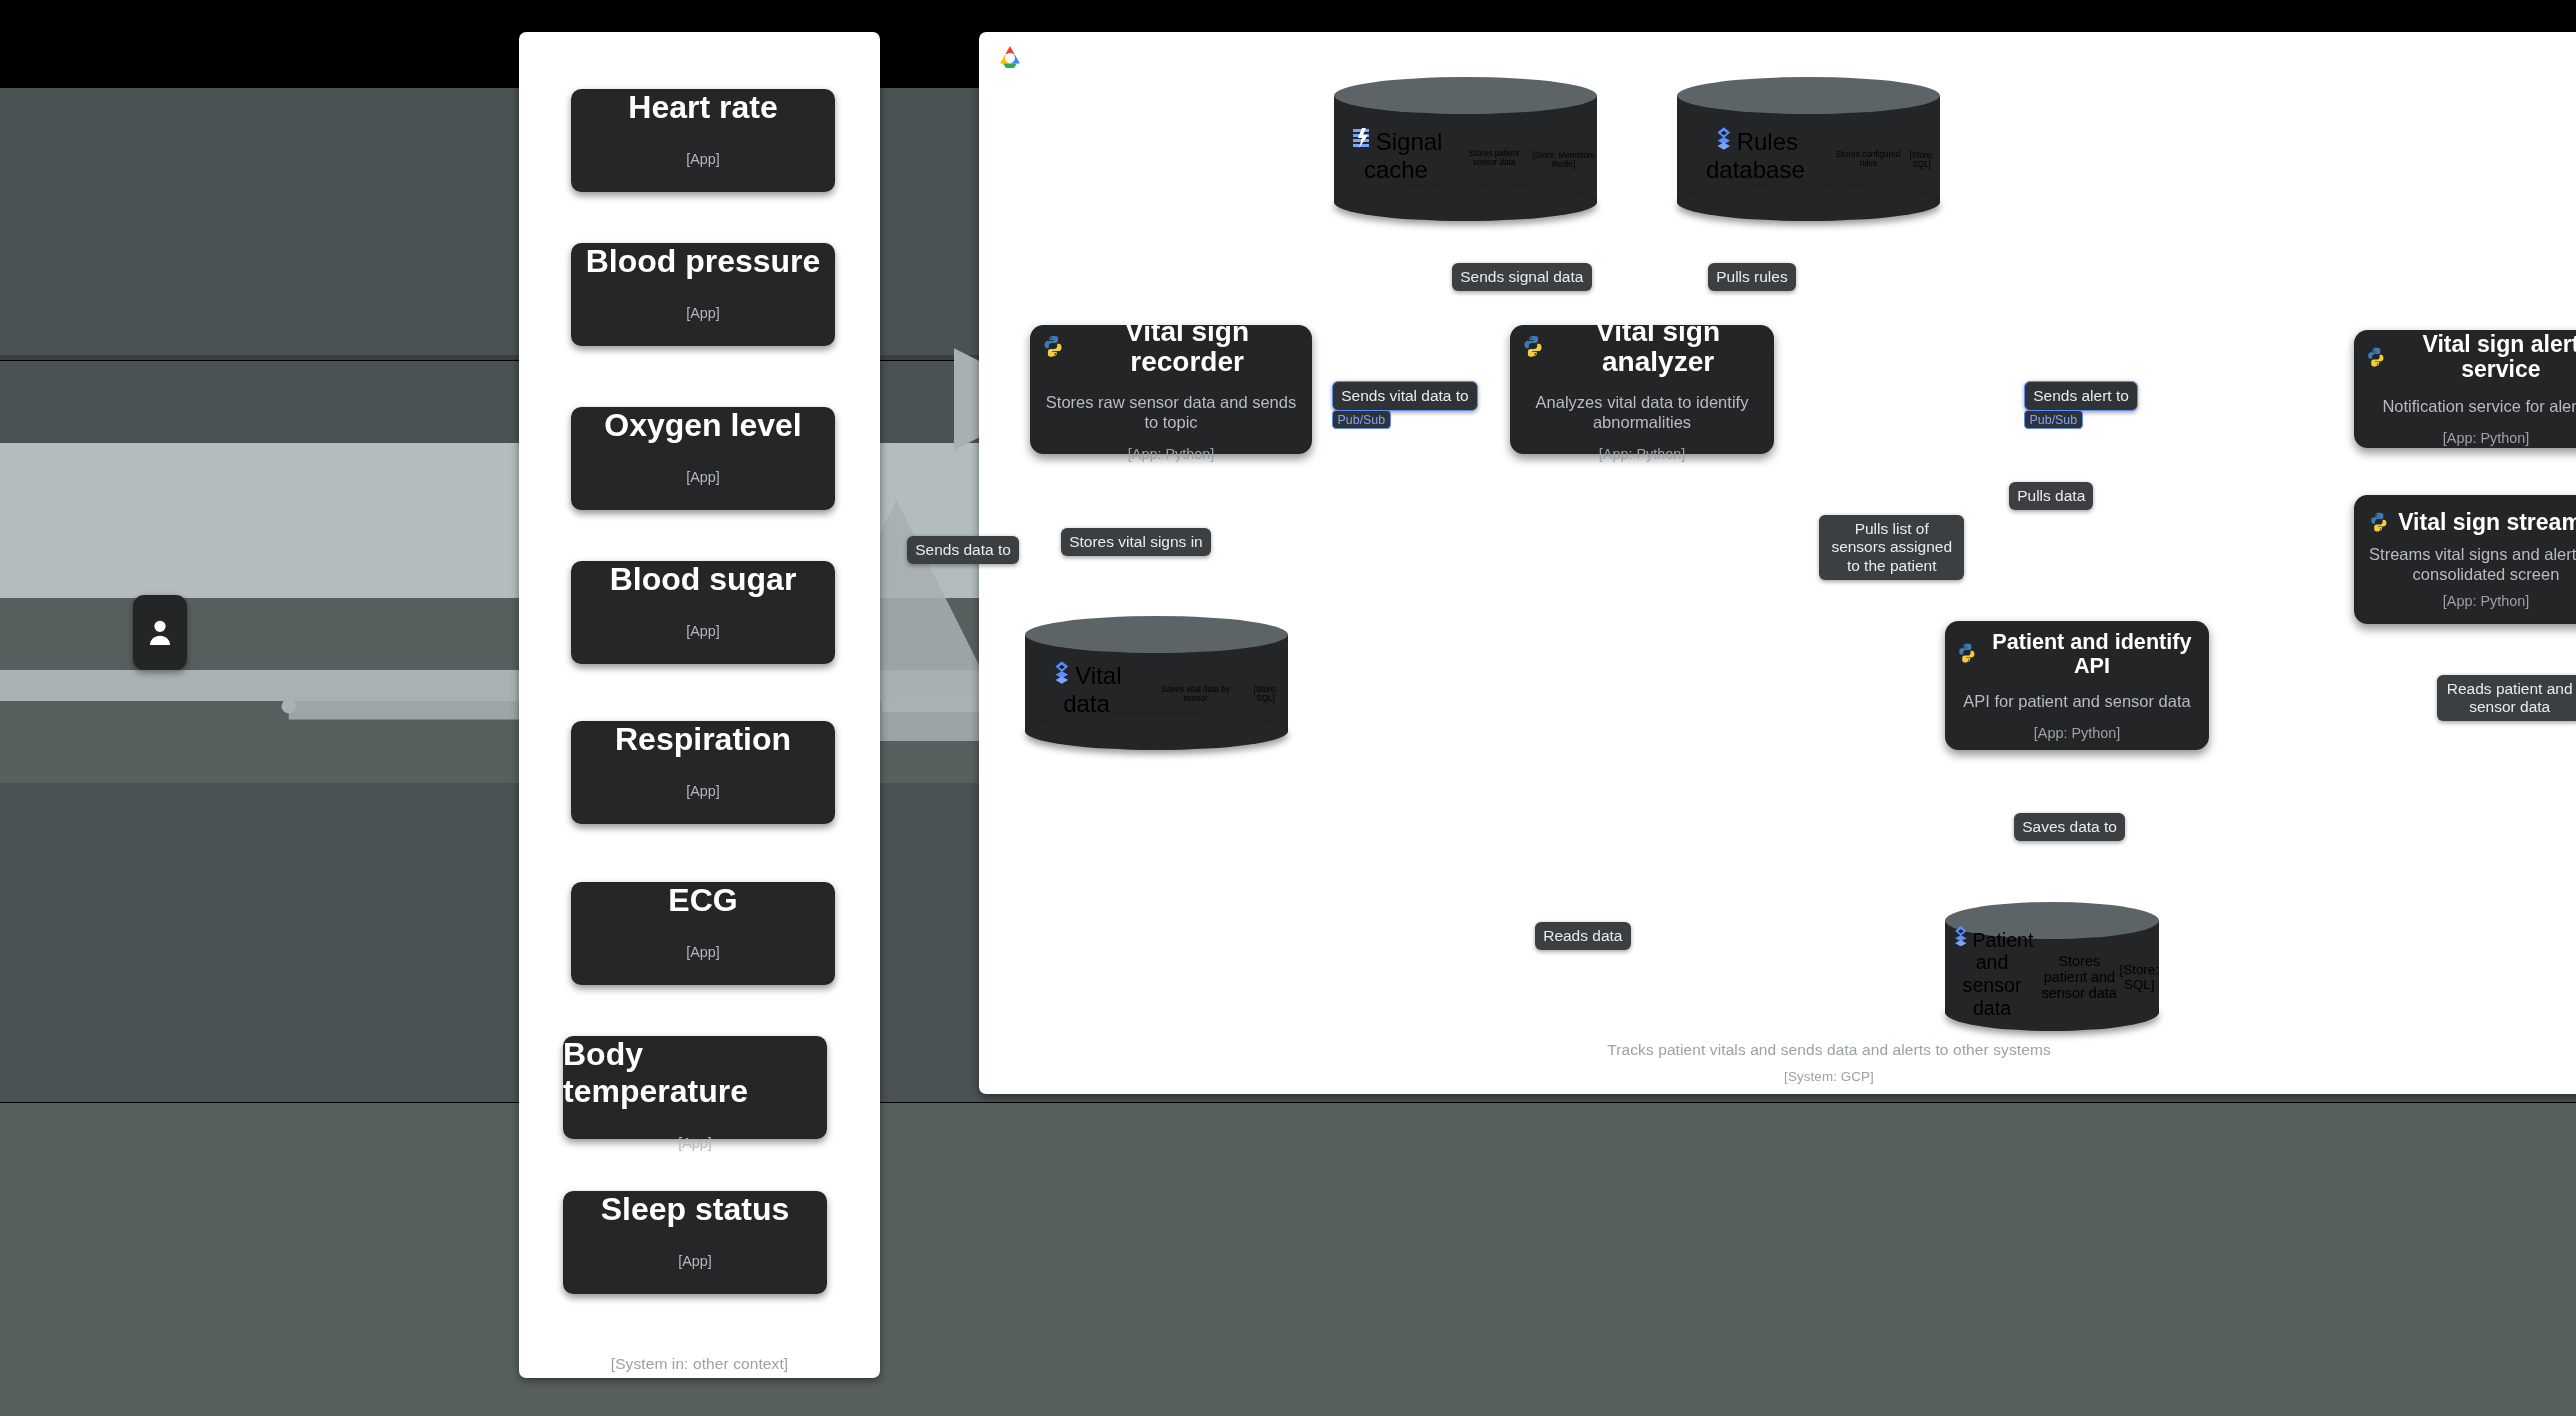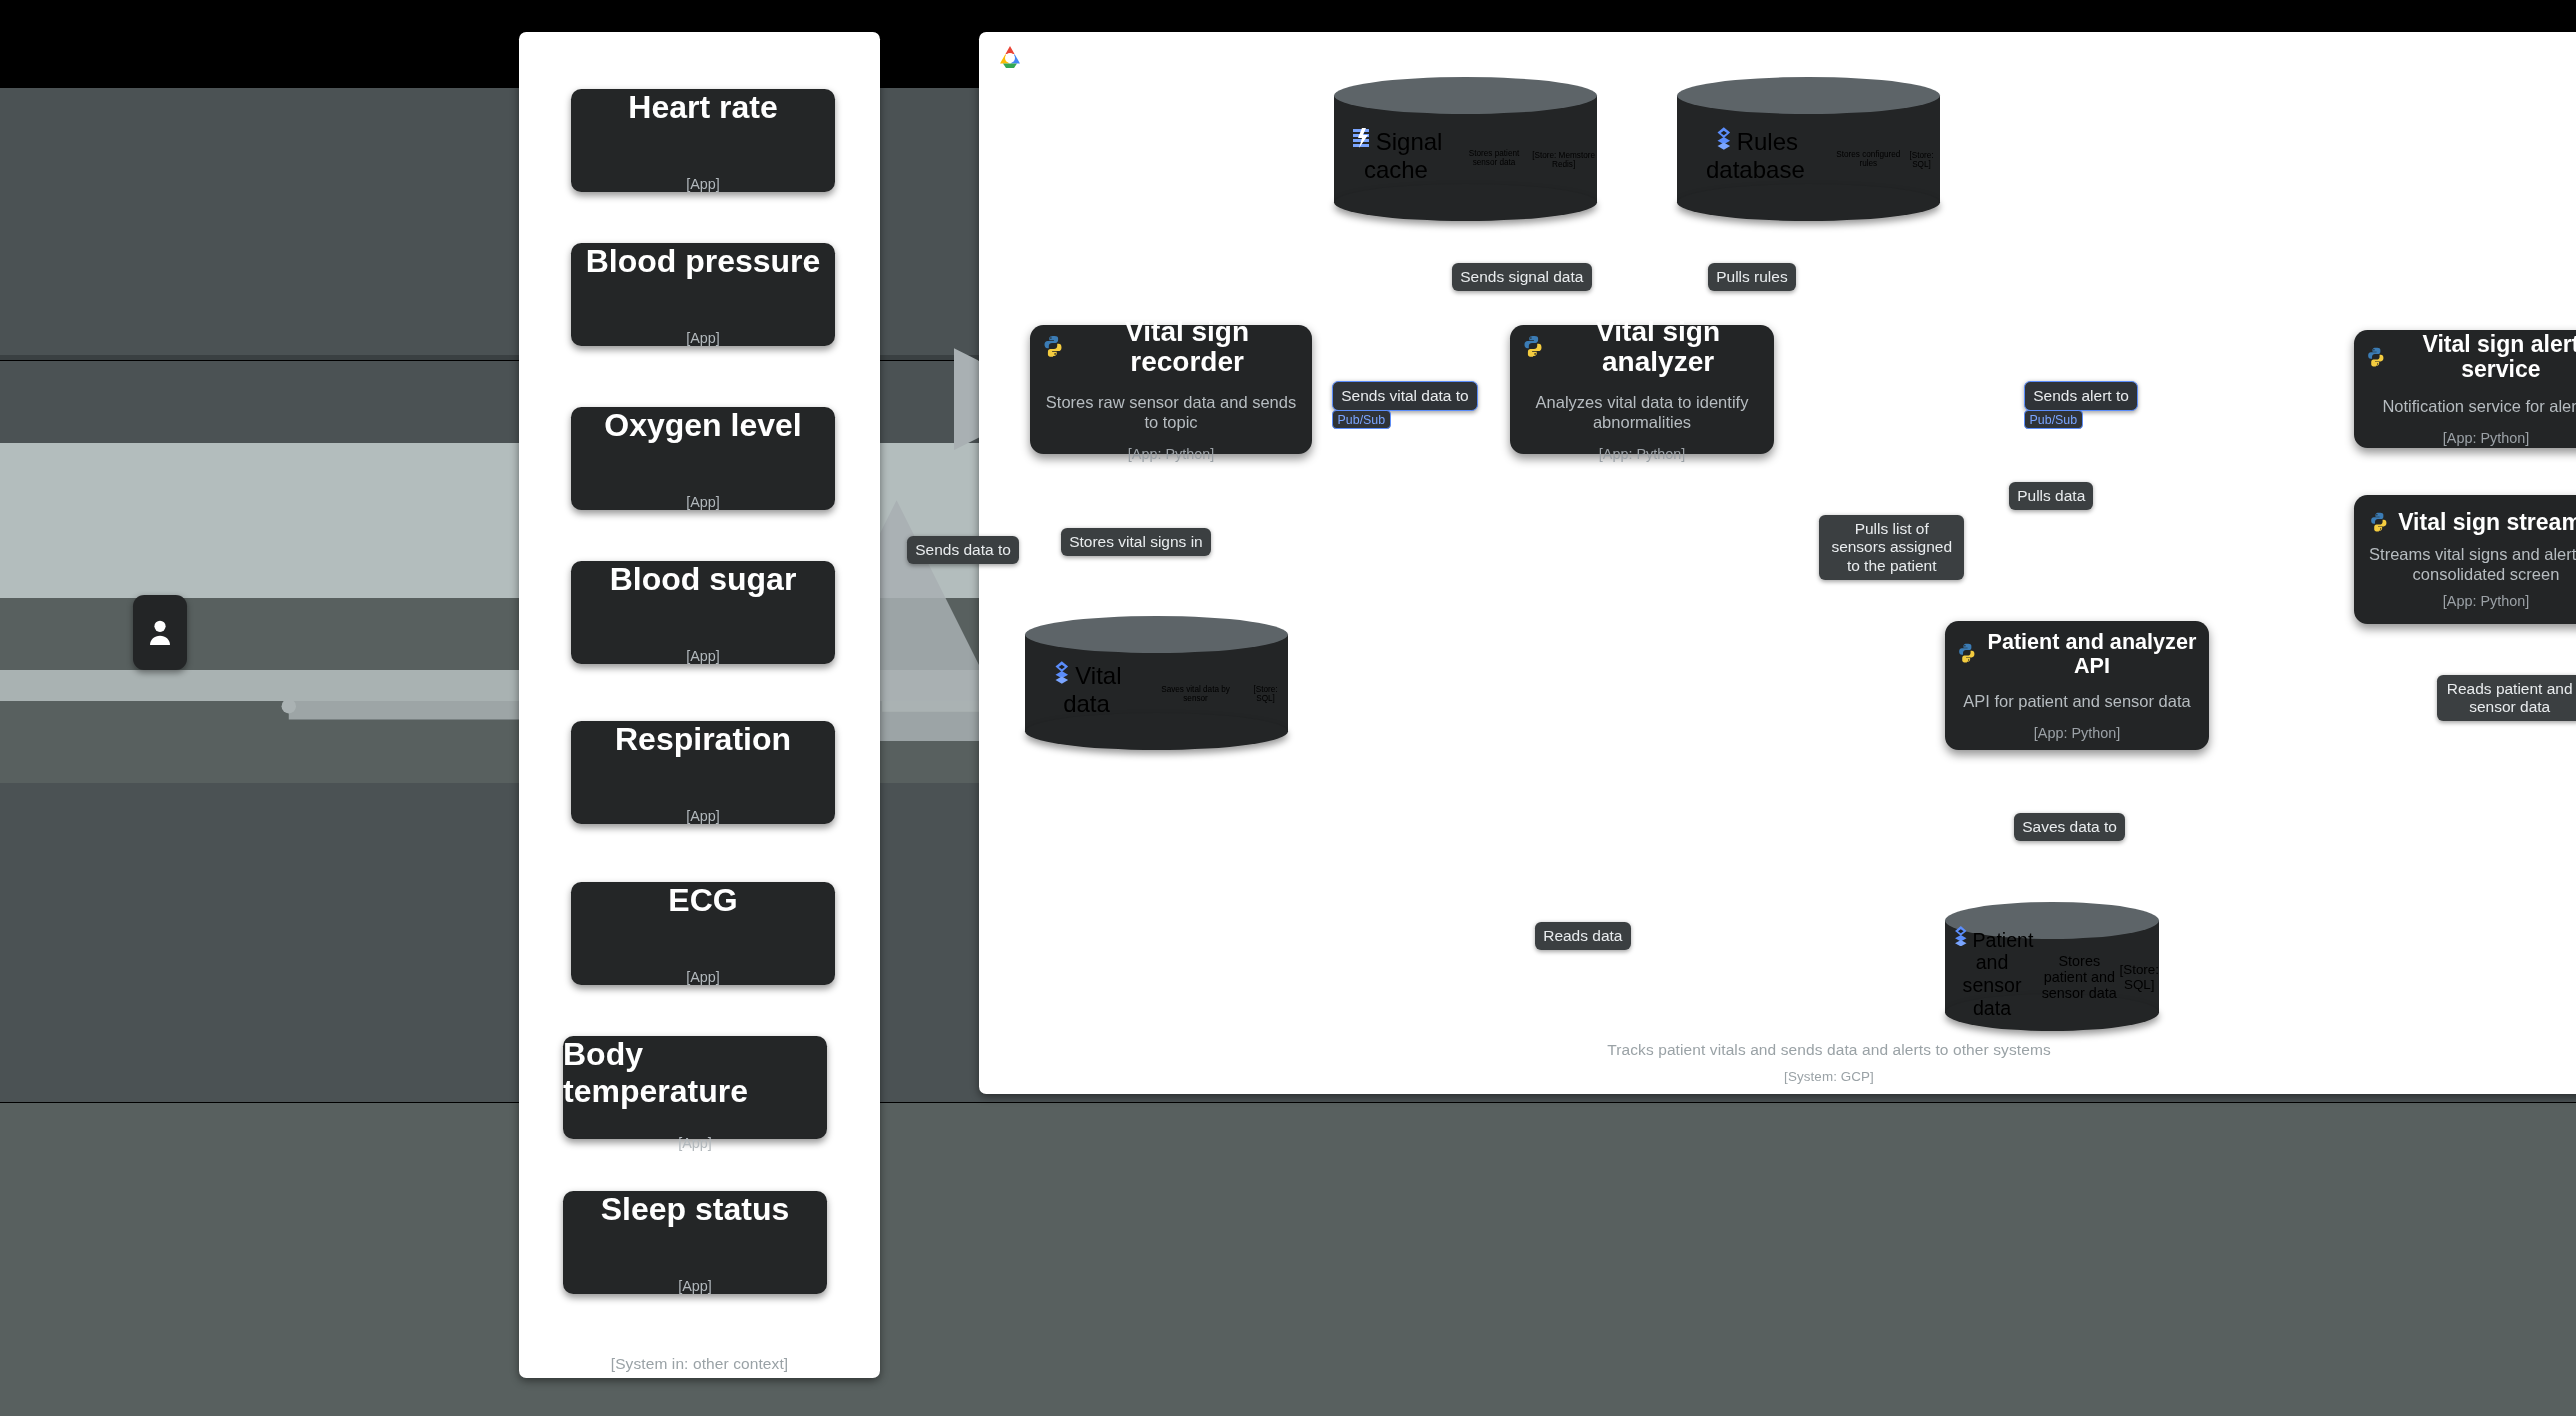--- a/index.html
+++ b/index.html
@@ -27,21 +27,21 @@
         padding:7.2px 11.3px;}
   .node .title-row{display:flex;align-items:center;justify-content:center;gap:8.2px;}
   .node .n-title{color:#fff;font-size:28px;font-weight:700;line-height:1.1;}
   .node .n-desc{color:#b6bcc0;font-size:16.5px;line-height:1.25;margin-top:13.4px;}
   .node .n-tech{color:#9ba1a6;font-size:14.4px;margin-top:13.4px;}
 
   
   .sensor{position:absolute;background:#242627;border-radius:10.3px;
           box-shadow:0 3.1px 7.2px rgba(0,0,0,.4);
           display:flex;flex-direction:column;align-items:center;
-          justify-content:space-between;}
+          justify-content:flex-start;}
   .sensor .s-title{color:#fff;font-size:32px;font-weight:700;}
   .sensor .s-tech{color:#b2b8bc;font-size:14.4px;margin-top:25px;}
 
   
   .actor-head{position:absolute;background:#232526;border-radius:11.3px;
               display:flex;align-items:center;justify-content:center;
               box-shadow:0 2.6px 6.2px rgba(0,0,0,.4);}
 
   
   .cyl{position:absolute;}
@@ -287,21 +287,21 @@
   </div>
 
   <div class="node" style="left:1945px;top:621px;width:264px;height:129px;">
     <div class="title-row">
       <span>
         <svg width="21.6" height="21.6" viewBox="0 0 24 24">
           <path d="M11.9 2c-2 0-3.6.7-3.6 2.3v2h4.6v.6H6.5c-1.6 0-3 1.2-3 3.7s1.2 3.6 2.8 3.6h1.5v-2.3c0-1.7 1.5-3 3.2-3h3.6c1.4 0 2.5-1.2 2.5-2.6V4.3C17.1 2.9 15.6 2 13.7 2h-1.8zm-2 1.2c.4 0 .8.4.8.9s-.4.8-.8.8-.8-.3-.8-.8.3-.9.8-.9z" fill="#3b7cb5"></path>
           <path d="M12.1 22c2 0 3.6-.7 3.6-2.3v-2h-4.6v-.6h6.4c1.6 0 3-1.2 3-3.7s-1.2-3.6-2.8-3.6h-1.5v2.3c0 1.7-1.5 3-3.2 3H9.4c-1.4 0-2.5 1.2-2.5 2.6v2.8c0 1.4 1.5 2.3 3.4 2.3h1.8zm2-1.2c-.4 0-.8-.4-.8-.9s.4-.8.8-.8.8.3.8.8-.3.9-.8.9z" fill="#f4cc3f"></path>
         </svg>
       </span>
-      <span class="n-title" style="font-size:21.6px">Patient and analyzer API</span>
+      <span class="n-title" style="font-size:21.6px">Patient and identify API</span>
     </div>
     <div class="n-desc">API for patient and sensor data</div>
     <div class="n-tech">[App: Python]</div>
   </div>
 
   <div class="cyl" style="left:1025px;top:616px;width:263px;height:134px;">
     <div class="cyl-body"></div>
     <div class="cyl-bot"></div>
     <div class="cyl-top"></div>
     <div class="cyl-content">

